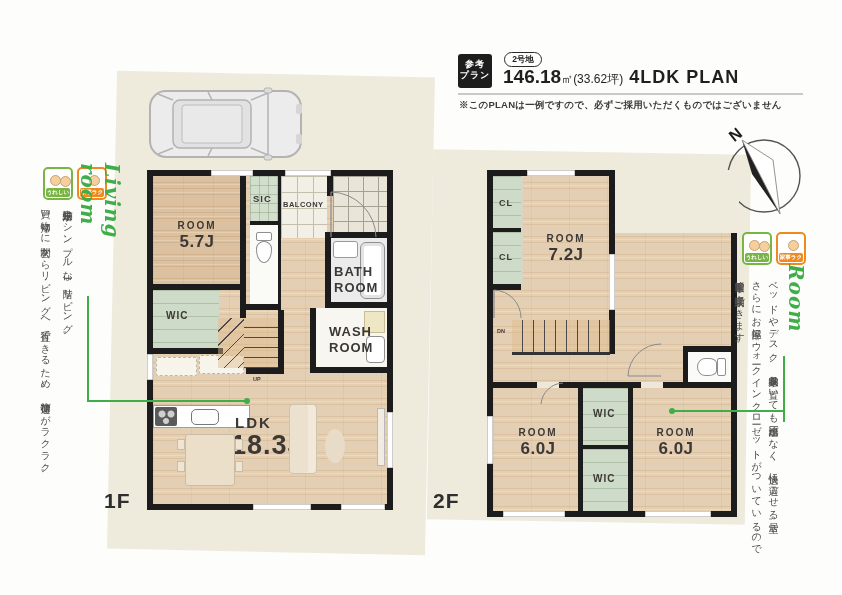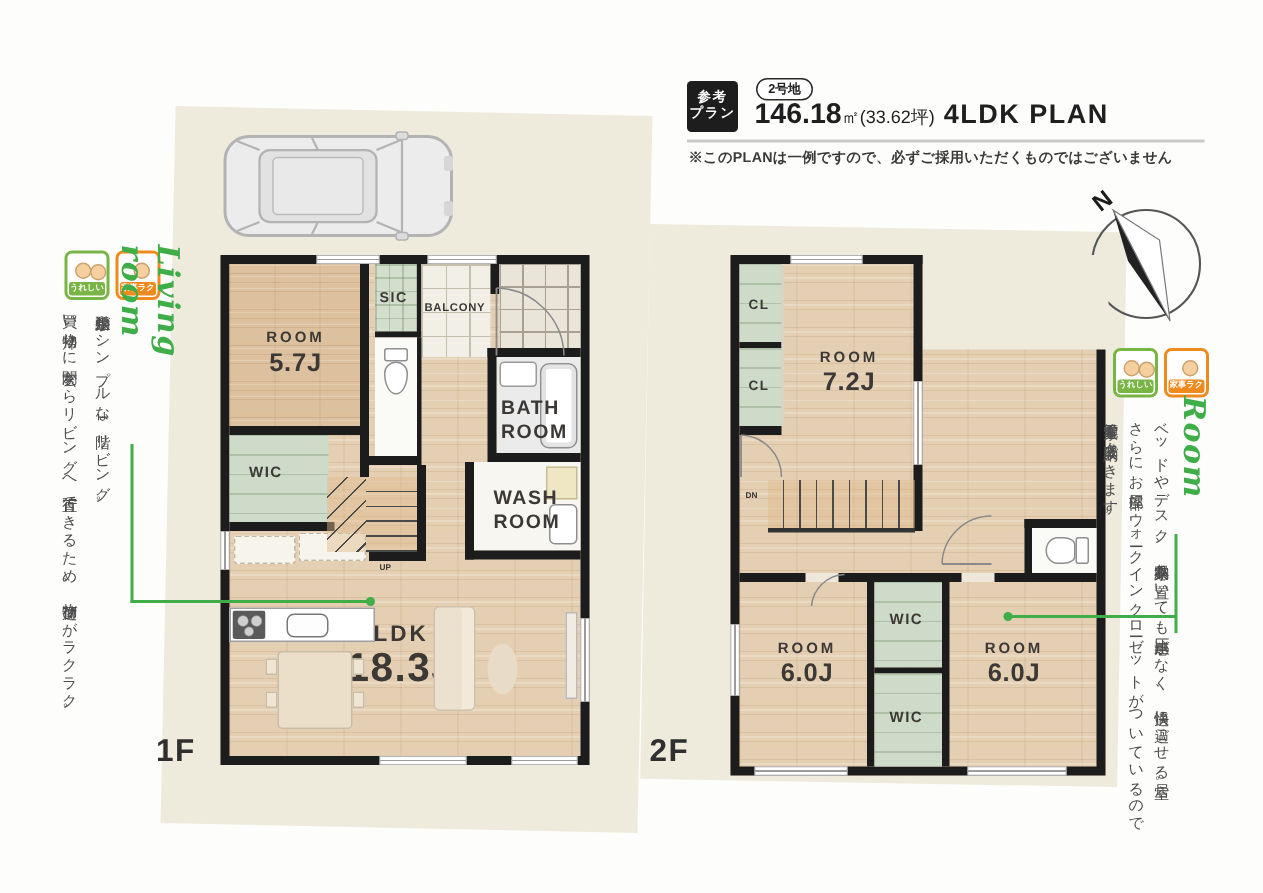--- a/index.html
+++ b/index.html
@@ -181,21 +181,21 @@
   <div class="stairs1-b" style="left:91px; top:142px; width:34px; height:50px;"></div>
   <div class="wall" style="left:125px; top:134px; width:6px; height:64px;"></div>
   <div class="wall" style="left:93px; top:192px; width:38px; height:6px;"></div>
   <div class="tinylabel" style="left:100px; top:200px; font-size:5.5px; letter-spacing:0;">UP</div>
 
   <div class="furn" style="left:0; top:229px; width:97px; height:23px; background:#fff; border:1px solid #9e9e9e;"></div>
   <div class="furn" style="left:2px; top:231px; width:22px; height:19px; background:#5a5a5a; border-radius:2px;
        background-image:radial-gradient(circle 3.5px at 7px 7px, #cfcfcf 3px, transparent 4px), radial-gradient(circle 3.5px at 16px 7px, #cfcfcf 3px, transparent 4px), radial-gradient(circle 3px at 11px 14px, #cfcfcf 2.5px, transparent 3.5px);"></div>
   <div class="furn" style="left:38px; top:233px; width:28px; height:16px; background:#fdfdfd; border:1.5px solid #777; border-radius:5px;"></div>
 
-  <div class="rlabel" style="left:96px; top:238px; font-size:15px; letter-spacing:2px;">LDK</div>
+  <div class="rlabel" style="left:82px; top:238px; font-size:15px; letter-spacing:2px;">LDK</div>
   <div class="rlabel" style="left:78px; top:254px; font-size:27px; letter-spacing:1px;">18.3J</div>
 
   <div class="furn" style="left:32px; top:258px; width:50px; height:52px; background:#ecdfc9; border:1px solid #c9bda6; border-radius:3px;"></div>
   <div class="furn" style="left:24px; top:263px; width:8px; height:11px; background:#f0e5d2; border:1px solid #c9bda6;"></div>
   <div class="furn" style="left:24px; top:285px; width:8px; height:11px; background:#f0e5d2; border:1px solid #c9bda6;"></div>
   <div class="furn" style="left:82px; top:263px; width:8px; height:11px; background:#f0e5d2; border:1px solid #c9bda6;"></div>
   <div class="furn" style="left:82px; top:285px; width:8px; height:11px; background:#f0e5d2; border:1px solid #c9bda6;"></div>
   <div class="furn" style="left:136px; top:228px; width:28px; height:70px; background:#ece1cf; border:1px solid #cfc3ae; border-radius:4px; box-shadow:inset -8px 0 0 #f2e9da;"></div>
   <div class="furn" style="left:172px; top:253px; width:20px; height:34px; background:#e8dbc8; border-radius:50%;"></div>
   <div class="furn" style="left:224px; top:232px; width:8px; height:58px; background:#f0ece2; border:1px solid #b9b9b9;"></div>

